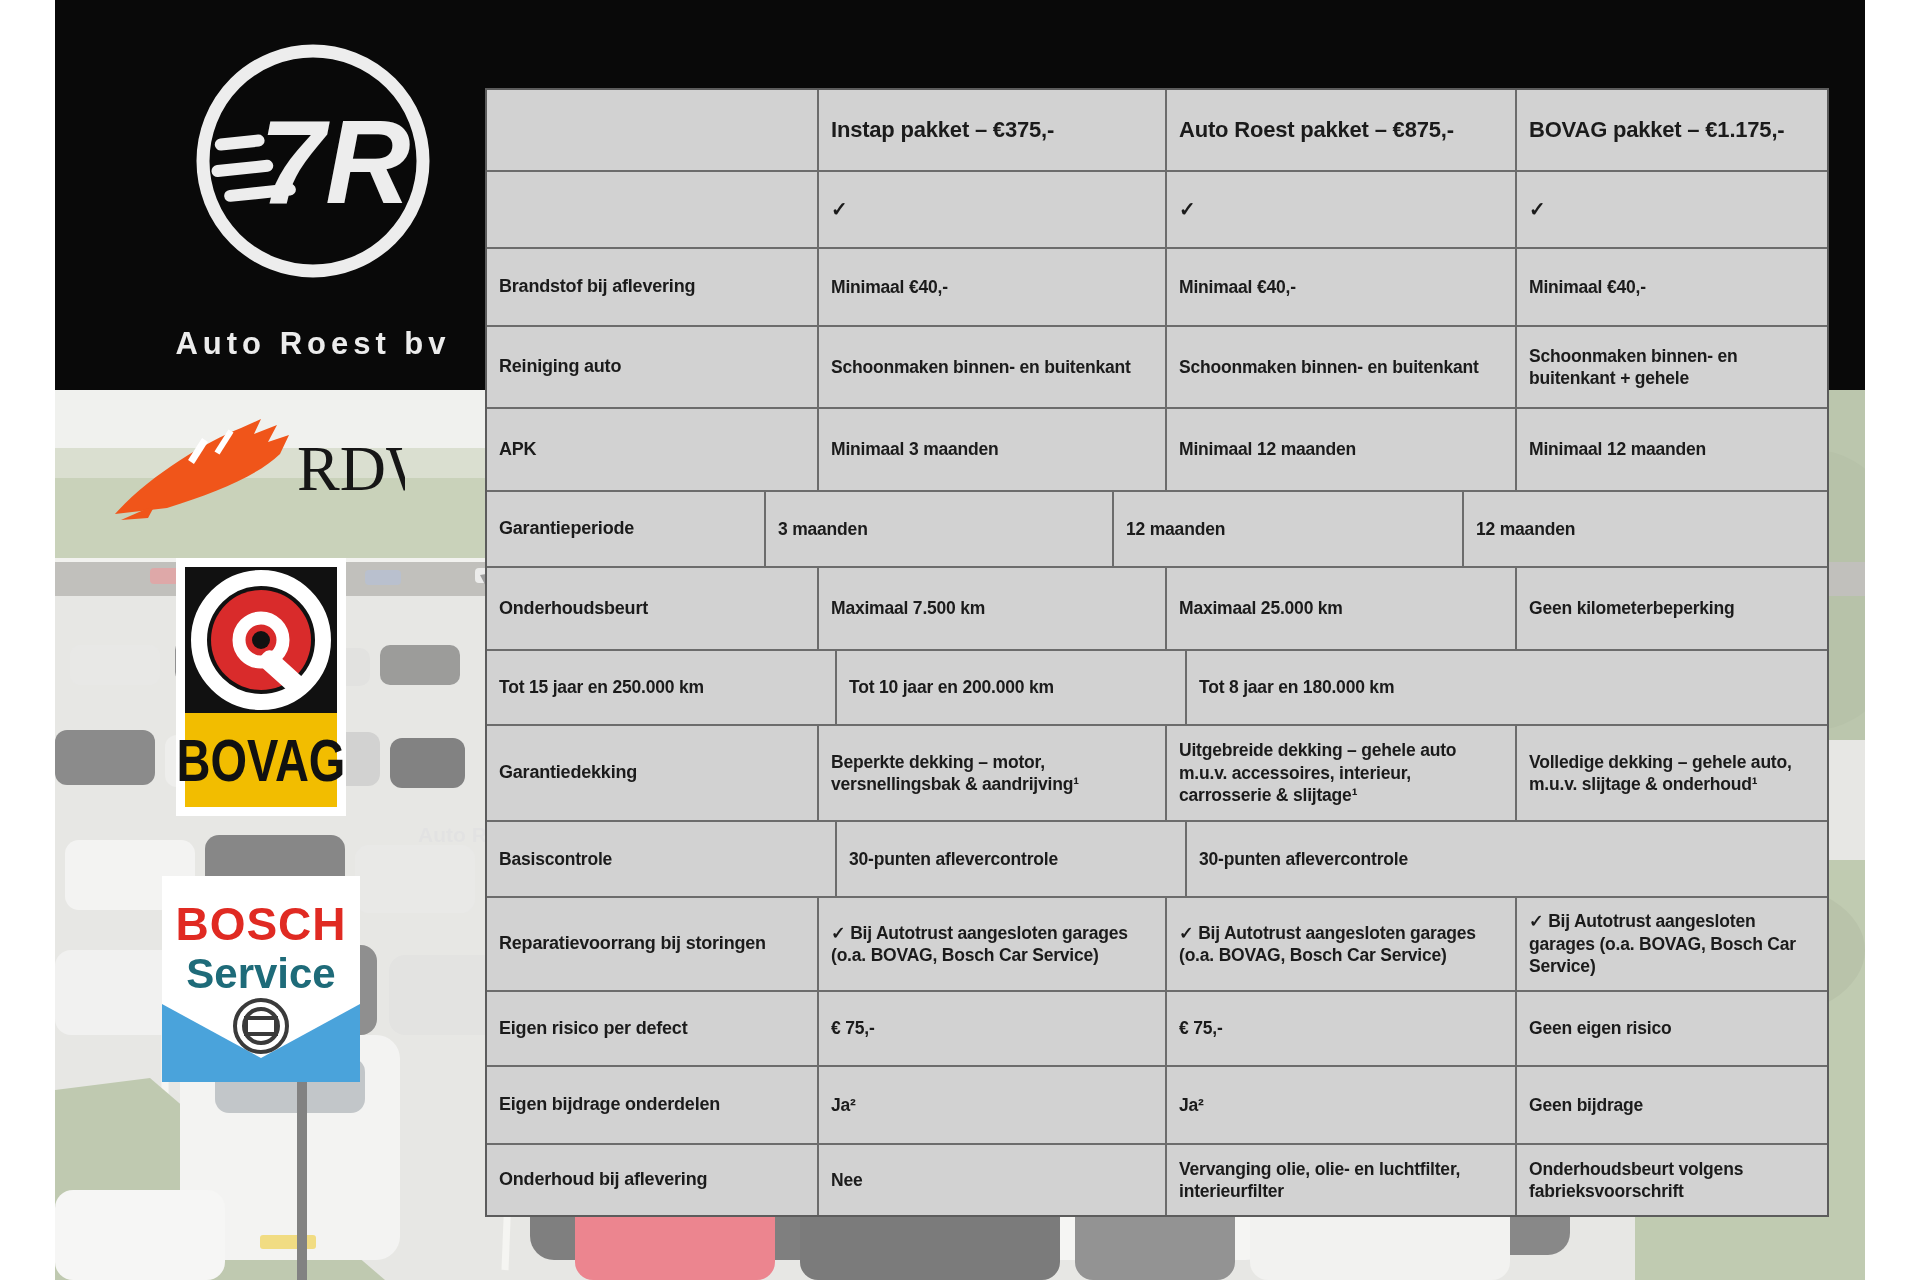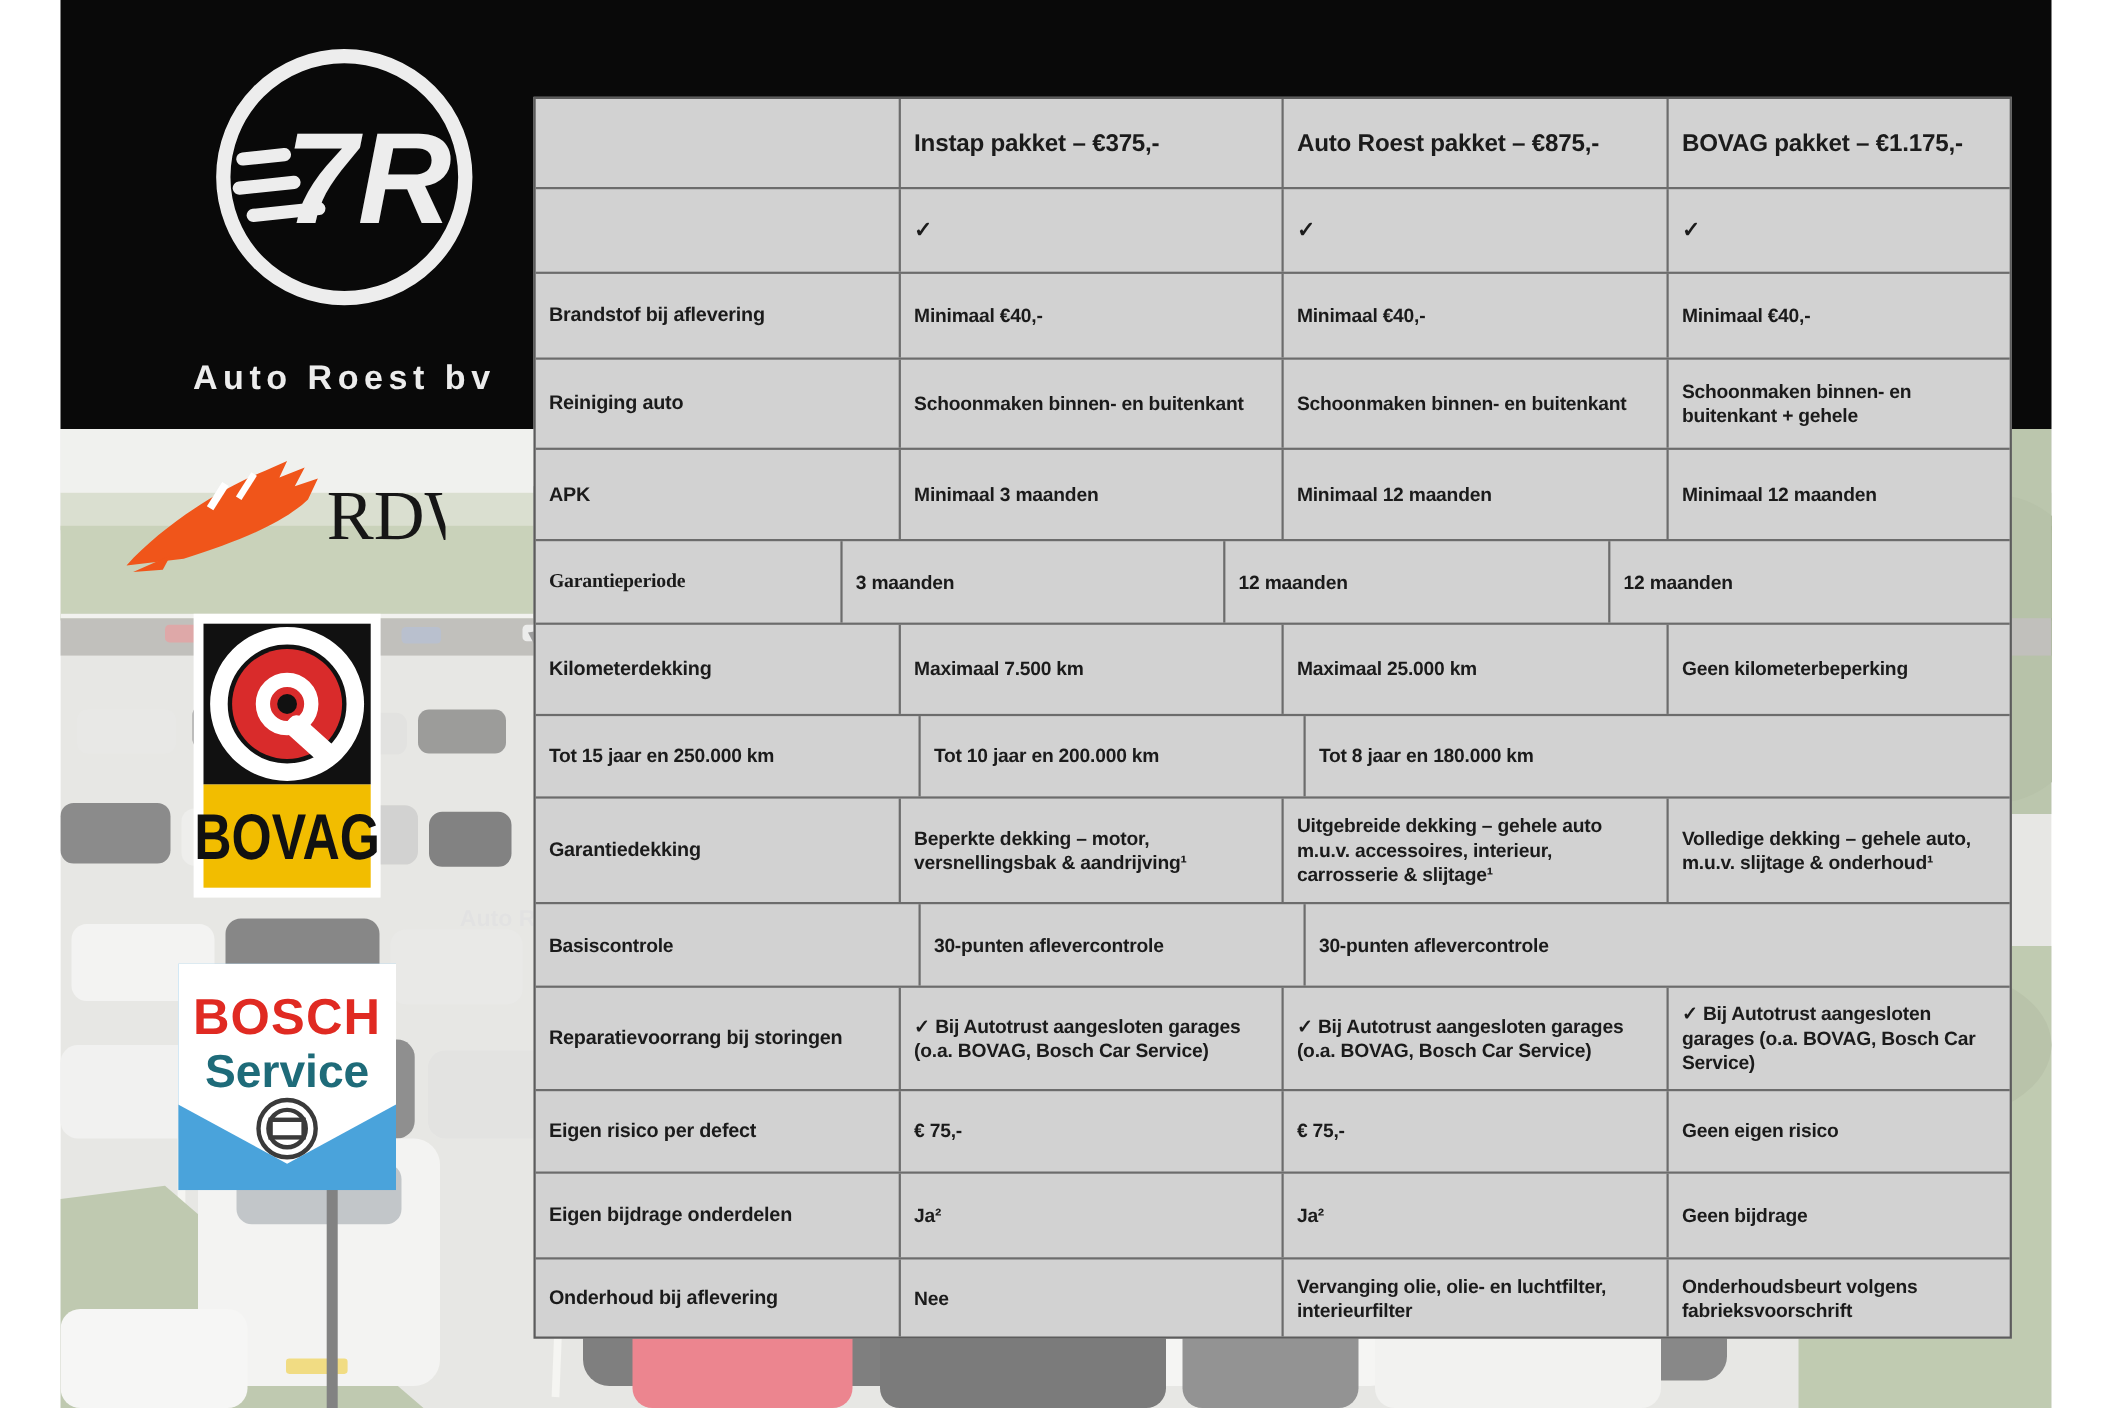--- a/index.html
+++ b/index.html
@@ -180,27 +180,27 @@
       <div class="tcell val" style="width: 350px;">Schoonmaken binnen- en buitenkant</div>
       <div class="tcell val" style="width: 312px;">Schoonmaken binnen- en buitenkant + gehele</div>
     </div>
     <div class="trow" style="height: 81px;">
       <div class="tcell label" style="width: 330px;">APK</div>
       <div class="tcell val" style="width: 348px;">Minimaal 3 maanden</div>
       <div class="tcell val" style="width: 350px;">Minimaal 12 maanden</div>
       <div class="tcell val" style="width: 312px;">Minimaal 12 maanden</div>
     </div>
     <div class="trow" style="height: 74px;">
-      <div class="tcell label" style="width: 277px; font-family: Liberation Serif, serif;">Garantieperiode</div>
+      <div class="tcell label" style="width: 277px;">Garantieperiode</div>
       <div class="tcell val" style="width: 348px;">3 maanden</div>
       <div class="tcell val" style="width: 350px;">12 maanden</div>
       <div class="tcell val" style="width: 312px;">12 maanden</div>
     </div>
     <div class="trow" style="height: 81px;">
-      <div class="tcell label" style="width: 330px;">Kilometerdekking</div>
+      <div class="tcell label" style="width: 330px;">Onderhoudsbeurt</div>
       <div class="tcell val" style="width: 348px;">Maximaal 7.500 km</div>
       <div class="tcell val" style="width: 350px;">Maximaal 25.000 km</div>
       <div class="tcell val" style="width: 312px;">Geen kilometerbeperking</div>
     </div>
     <div class="trow" style="height: 73px;">
       <div class="tcell val" style="width: 348px;">Tot 15 jaar en 250.000 km</div>
       <div class="tcell val" style="width: 350px;">Tot 10 jaar en 200.000 km</div>
       <div class="tcell val" style="width: 312px;">Tot 8 jaar en 180.000 km</div>
     </div>
     <div class="trow" style="height: 94px;">

